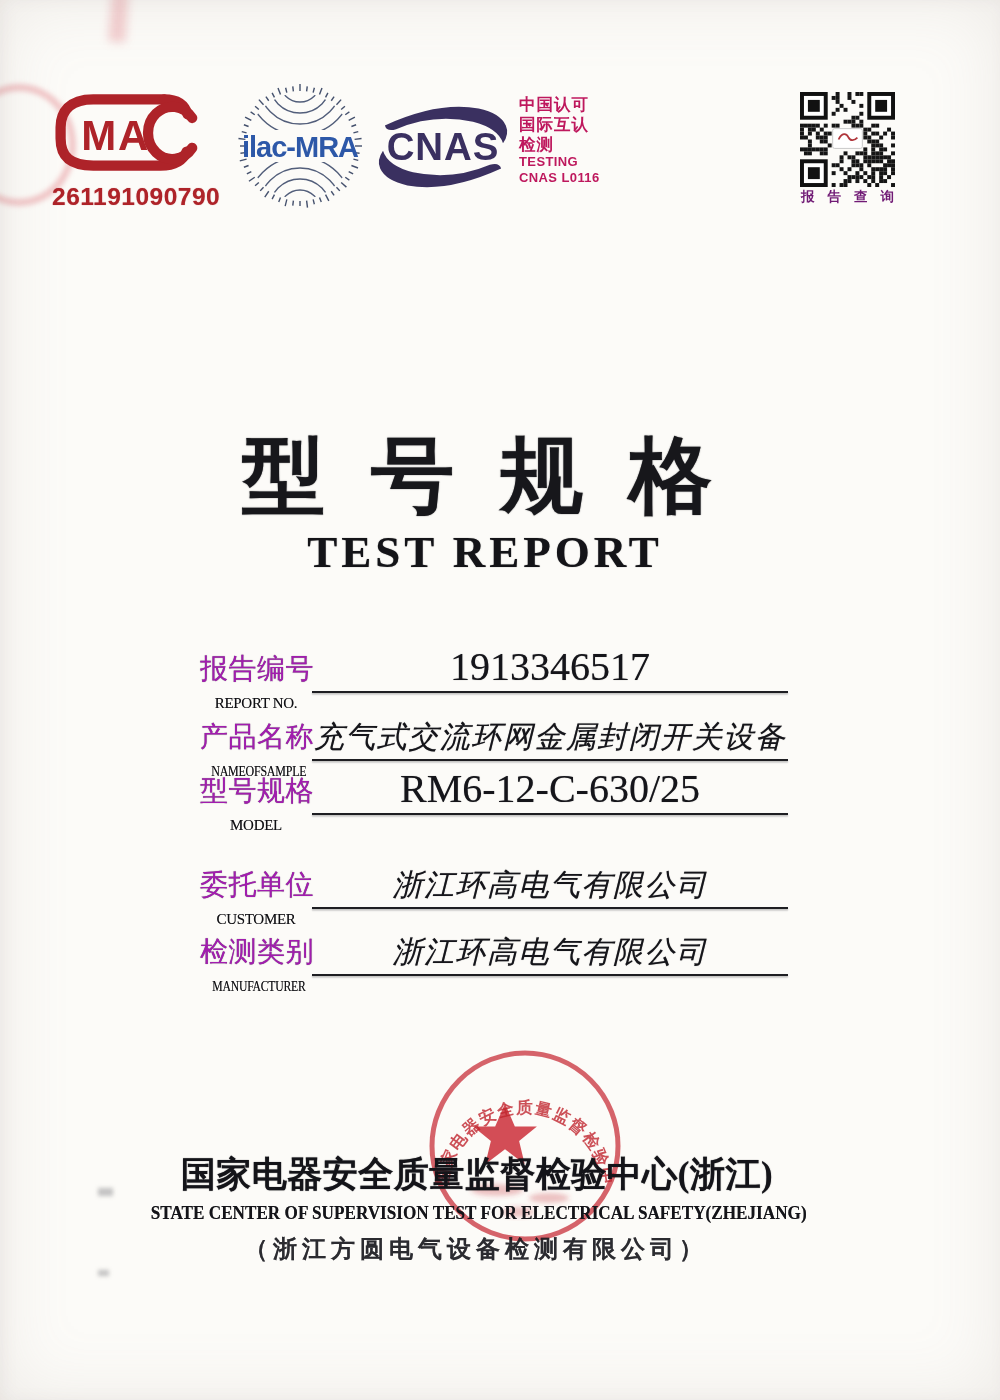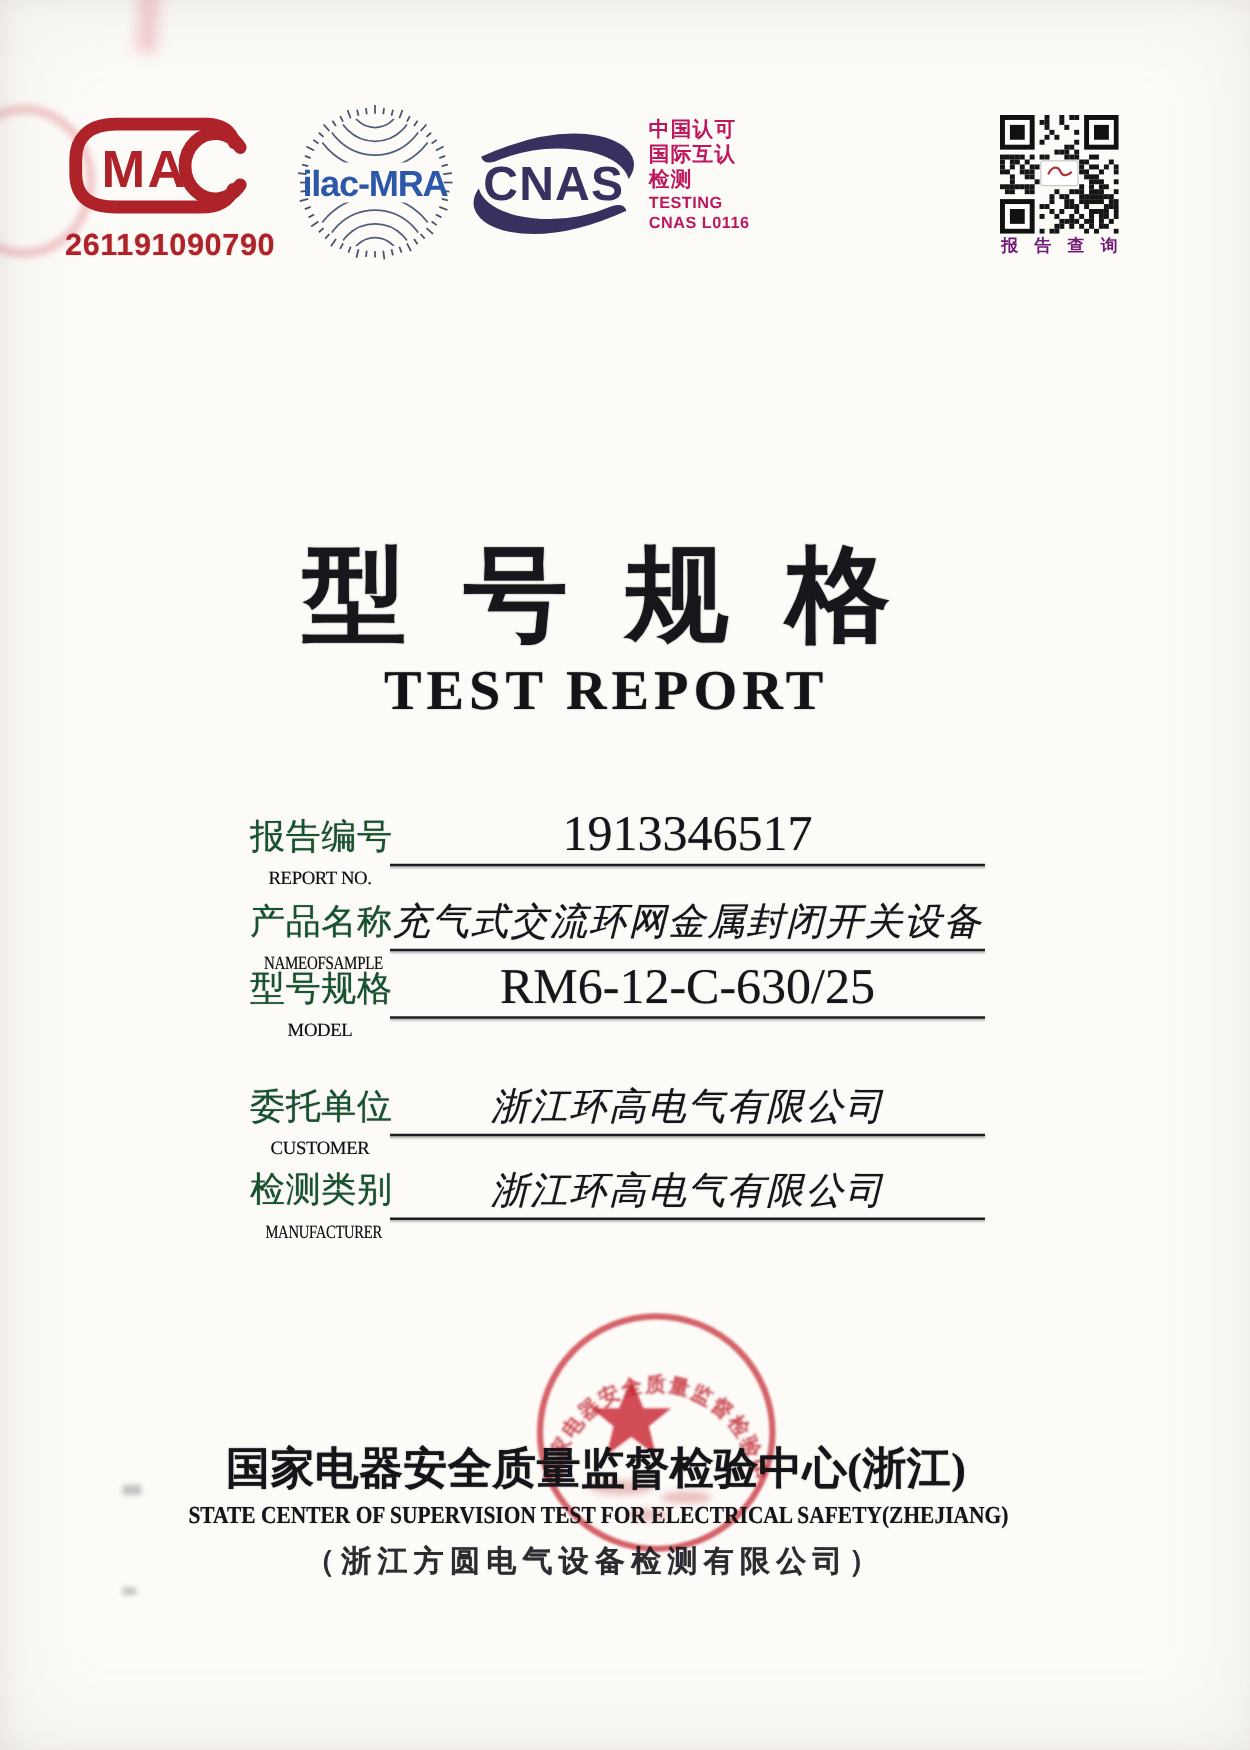--- a/index.html
+++ b/index.html
@@ -37,21 +37,21 @@
   
   .title-cn{position:absolute;left:0;top:421px;width:100%;text-align:center;
     font-size:83px;font-weight:bold;letter-spacing:46px;color:#17171b;
     text-shadow:0 0 1.2px rgba(15,15,20,.75);white-space:nowrap;}
   .title-en{position:absolute;left:0;top:526px;width:100%;text-align:center;
     font-size:45px;font-weight:bold;letter-spacing:4px;color:#141418;
     transform:translateX(-15px);text-shadow:0 0 1px rgba(10,10,15,.6);}
   
   .frow{position:absolute;left:200px;width:590px;height:64px;}
   .r1{top:650px}.r2{top:718px}.r3{top:772px}.r4{top:866px}.r5{top:933px}.r6{top:999px}
-  .flabel{position:absolute;left:0;top:0;font-size:28px;letter-spacing:.5px;color:#14532d;
+  .flabel{position:absolute;left:0;top:0;font-size:28px;letter-spacing:.5px;color:#a21caf;
     text-shadow:0 0 .8px rgba(15,15,20,.65);white-space:nowrap;}
   .fline{position:absolute;left:112px;top:41px;width:476px;height:2px;background:#1e1e22;
     box-shadow:0 1.5px 1.5px rgba(30,30,35,.3);}
   .fvalue{position:absolute;left:112px;top:1px;width:476px;height:39px;
     display:flex;align-items:flex-end;justify-content:center;
     font-size:40px;color:#15151a;text-shadow:0 0 .8px rgba(10,10,15,.55);white-space:nowrap;}
   .fvalue.cjk{font-size:30px;font-style:italic;letter-spacing:1.5px;padding-bottom:2px;}
   .fen{position:absolute;left:0;top:45px;width:112px;text-align:center;white-space:nowrap;
     font-size:15px;letter-spacing:-.3px;color:#101014;text-shadow:0 0 .6px rgba(10,10,15,.5);}
   .r2 .fen{transform:scaleX(.80);transform-origin:center;}

